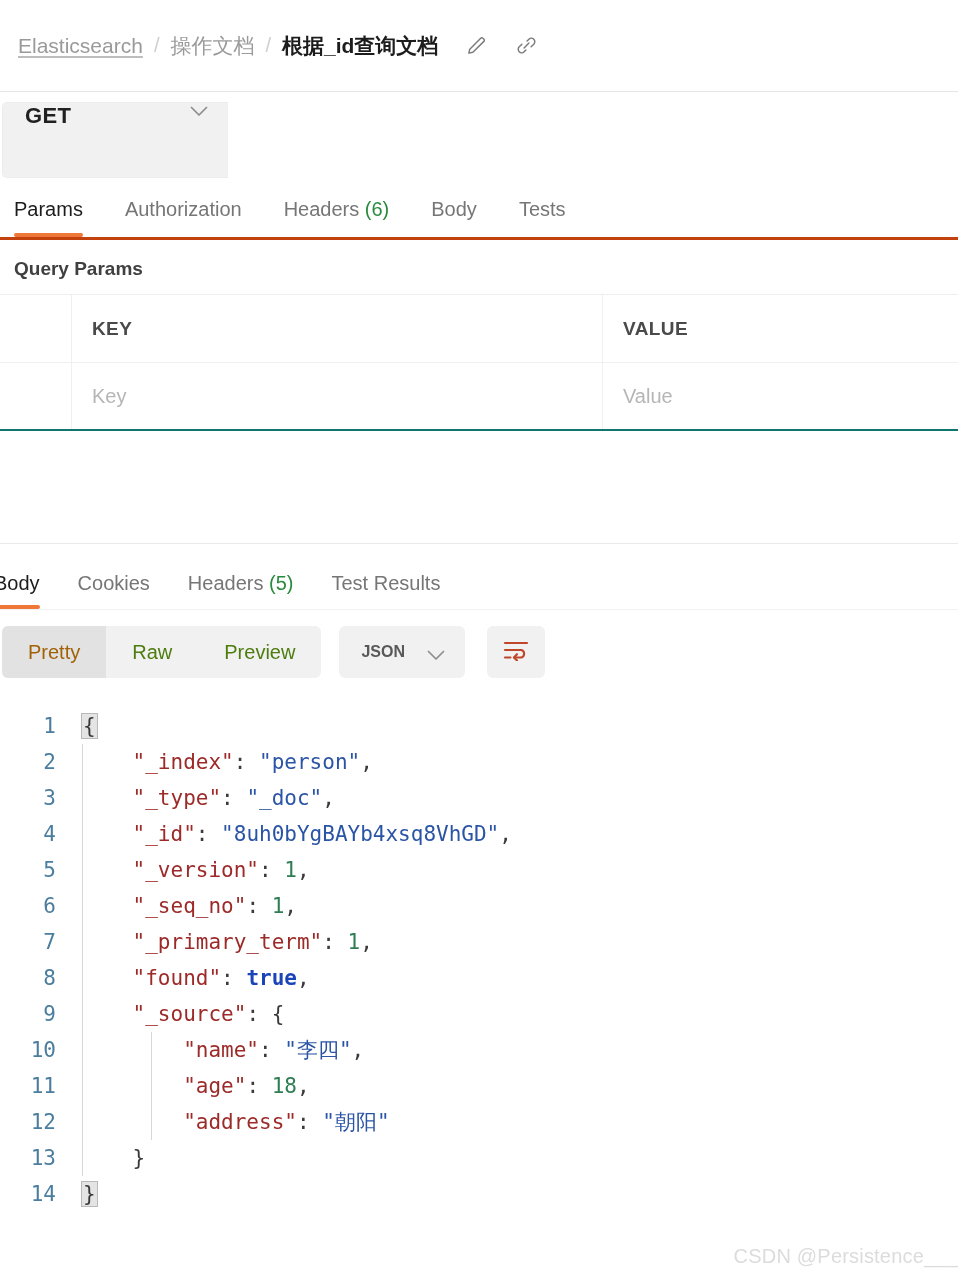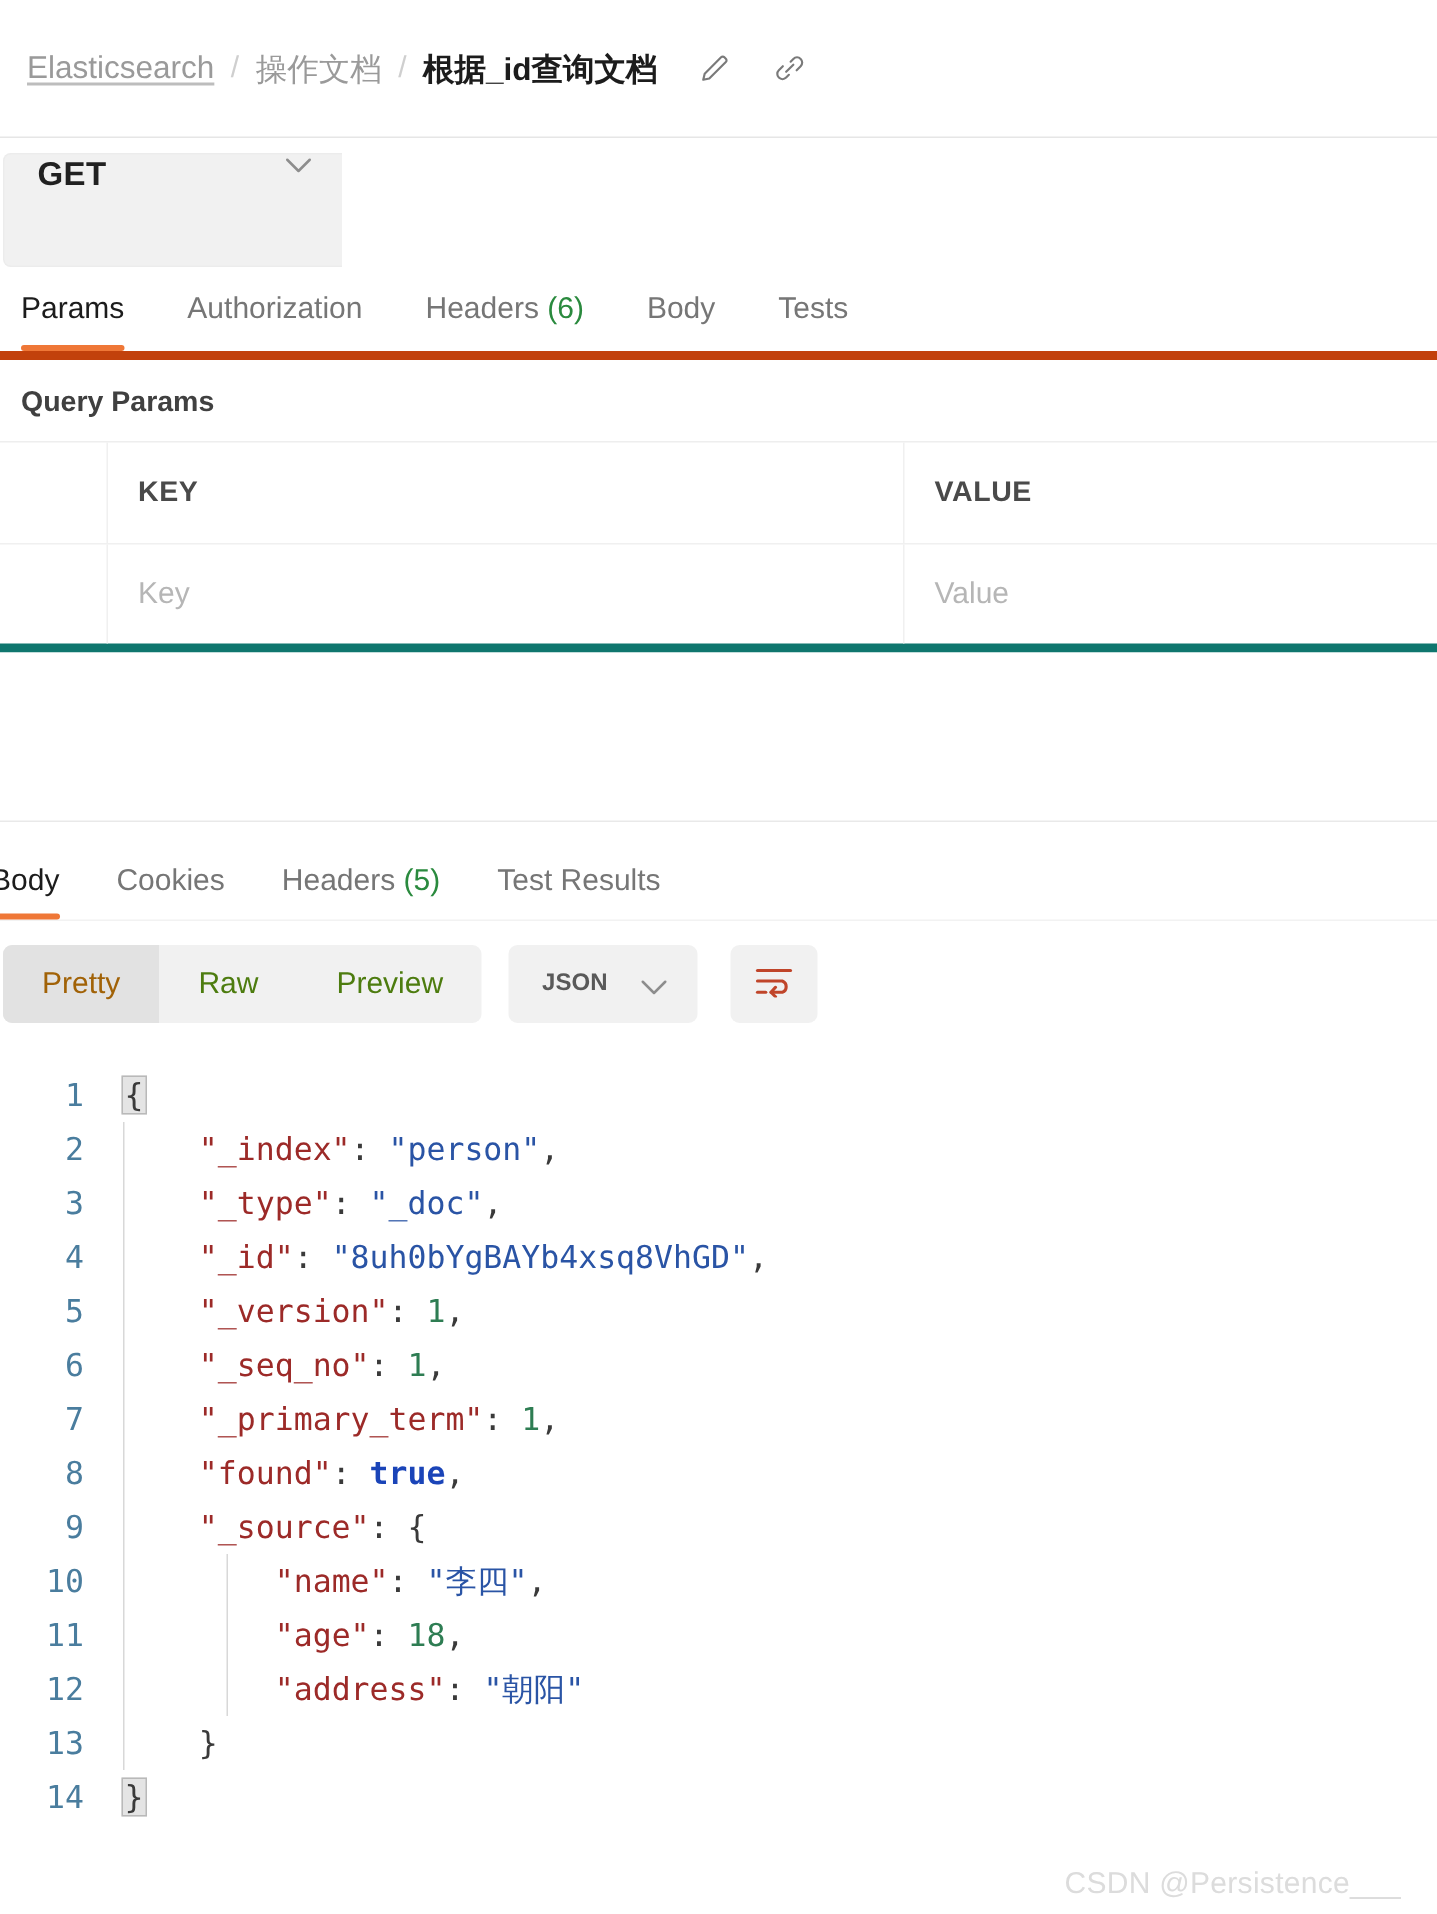--- a/index.html
+++ b/index.html
@@ -104,21 +104,21 @@
     white-space: nowrap;
     letter-spacing: -0.1px;
   }
 
   
   .req-tabs {
     display: flex;
     align-items: flex-end;
     height: 62px;
     padding-left: 14px;
-    border-bottom: 6px solid #c2410c;
+    border-bottom: 3px solid #c2410c;
     overflow: hidden;
   }
   .tab {
     font-size: 20px;
     color: #767676;
     padding: 0 0 16px 0;
     margin-right: 42px;
     white-space: nowrap;
     cursor: pointer;
     position: relative;
@@ -137,21 +137,21 @@
   
   .qp-title {
     font-size: 19px;
     font-weight: bold;
     color: #404040;
     padding: 18px 0 14px 14px;
   }
   .qp-table {
     width: 100%;
     border-top: 1px solid #eeeeee;
-    border-bottom: 6px solid #0f766e;
+    border-bottom: 2px solid #0f766e;
   }
   .qp-row {
     display: flex;
     height: 67px;
   }
   .qp-row + .qp-row { border-top: 1px solid #f0f0f0; }
   .qp-cell {
     display: flex;
     align-items: center;
     border-right: 1px solid #f0f0f0;
@@ -292,21 +292,21 @@
   .brace-hl {
     background: #e4e4e4;
     border: 1px solid #b9b9b9;
     padding: 0 1px;
     margin-left: -1px;
   }
 
   
   .watermark {
     position: absolute;
-    right: 24px;
+    right: 0;
     bottom: 8px;
     font-size: 20px;
     color: #dcdcdc;
     letter-spacing: 0.2px;
     font-family: "Liberation Sans", sans-serif;
   }
 </style>
 </head>
 <body style="--accent: #ef7737;">
 

